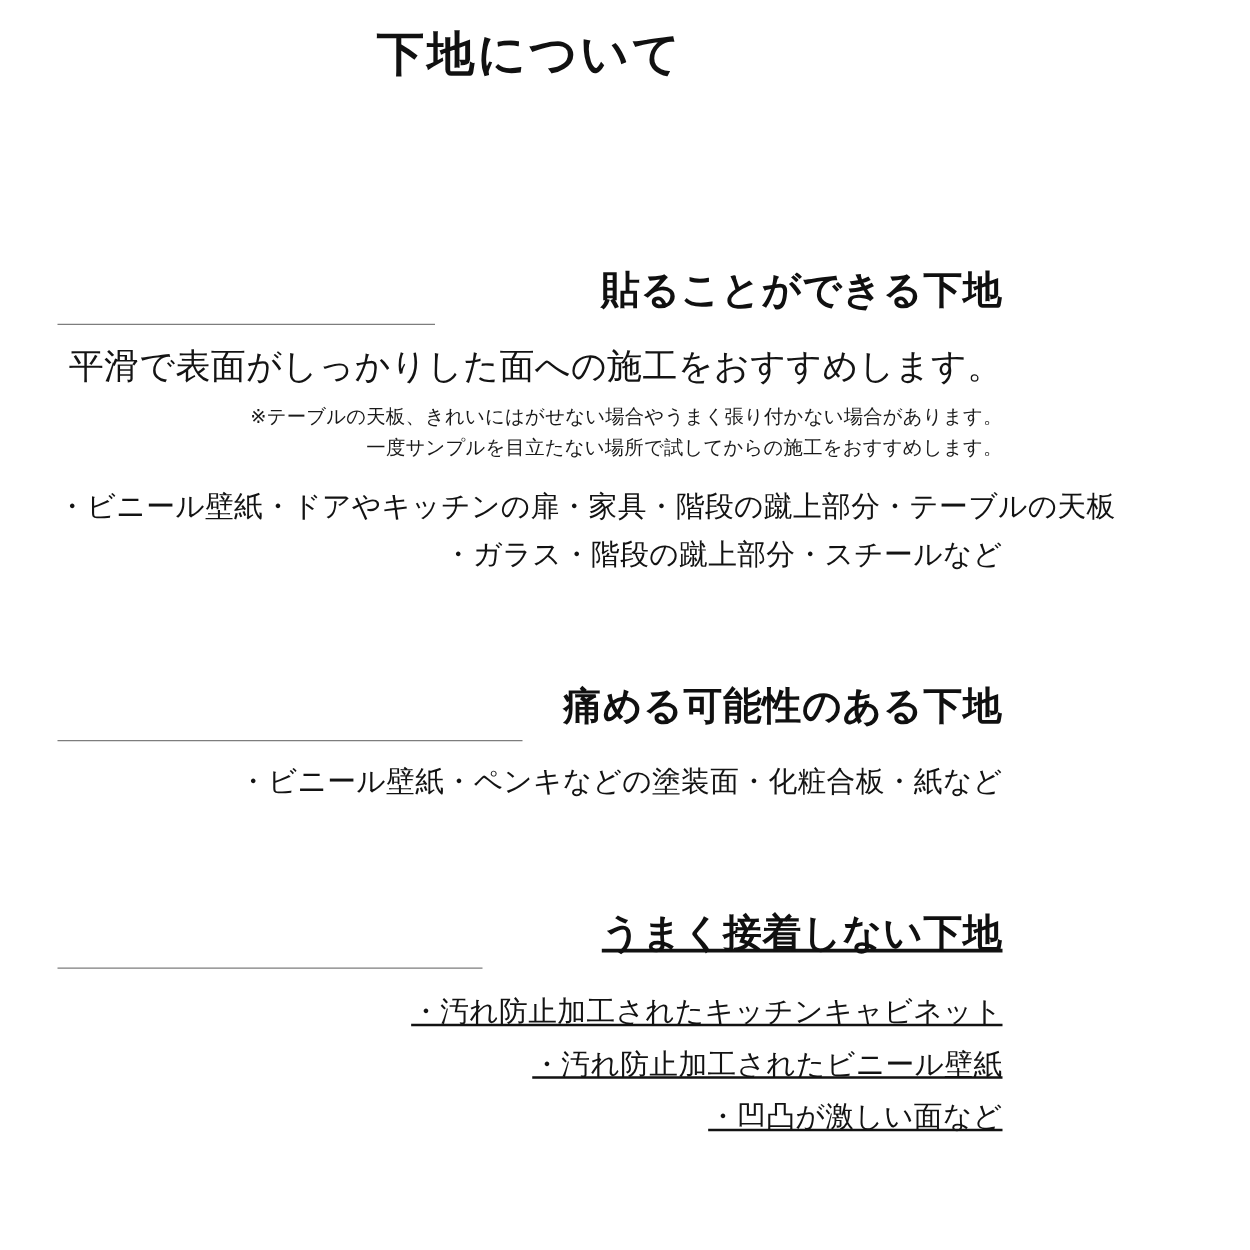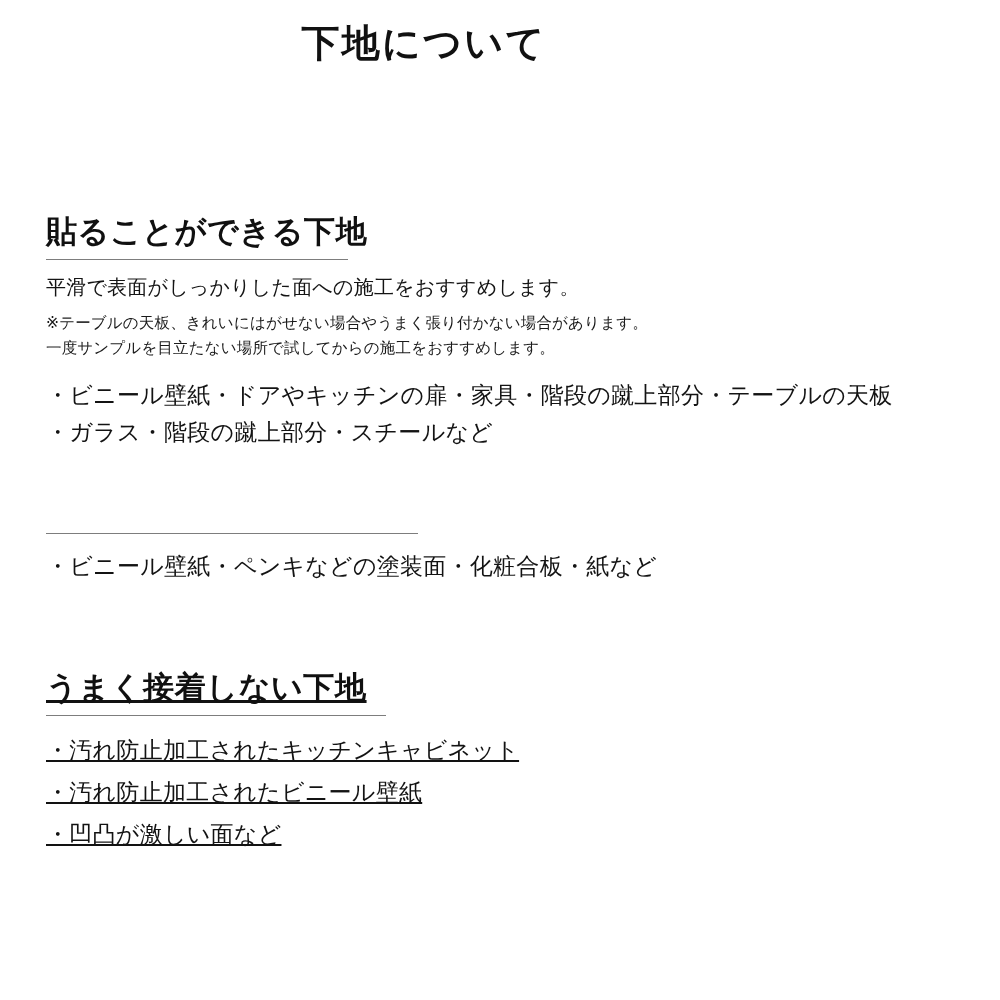--- a/index.html
+++ b/index.html
@@ -26,20 +26,21 @@
     font-weight: 700;
     letter-spacing: 0.06em;
     margin: 0;
     padding-top: 18px;
     color: #111111;
     font-family: "DejaVu Sans", "Liberation Sans", sans-serif;
   }
   .content {
     padding: 0 46px;
     box-sizing: border-box;
+    text-align: right;
   }
   .section {
     margin: 0;
   }
   .section.first { margin-top: 142px; }
   .section.second { margin-top: 82px; }
   .section.third { margin-top: 82px; text-decoration: underline; }
 
   .section-heading {
     font-size: 31px;
@@ -53,21 +54,21 @@
     border: none;
     border-top: 1px solid #7d7d7d;
     margin: 0 0 14px 0;
     height: 0;
   }
   .rule.w1 { width: 302px; }
   .rule.w2 { width: 372px; }
   .rule.w3 { width: 340px; }
 
   .lead {
-    font-size: 20px;
+    font-size: 28px;
     line-height: 1.35;
     margin: 0 0 10px 0;
     color: #141414;
     letter-spacing: 0.01em;
   }
   .note {
     font-size: 15.5px;
     line-height: 1.6;
     margin: 0;
     color: #1a1a1a;
@@ -108,20 +109,21 @@
         <p class="note">※テーブルの天板、きれいにはがせない場合やうまく張り付かない場合があります。</p>
         <p class="note">一度サンプルを目立たない場所で試してからの施工をおすすめします。</p>
       </div>
       <ul class="bullet-list">
         <li>・ビニール壁紙・ドアやキッチンの扉・家具・階段の蹴上部分・テーブルの天板</li>
         <li>・ガラス・階段の蹴上部分・スチールなど</li>
       </ul>
     </section>
 
     <section class="section second">
+      <h2 class="section-heading">痛める可能性のある下地</h2>
       <hr class="rule w2">
       <ul class="bullet-list">
         <li>・ビニール壁紙・ペンキなどの塗装面・化粧合板・紙など</li>
       </ul>
     </section>
 
     <section class="section third">
       <h2 class="section-heading">うまく接着しない下地</h2>
       <hr class="rule w3">
       <ul class="bullet-list tight">

